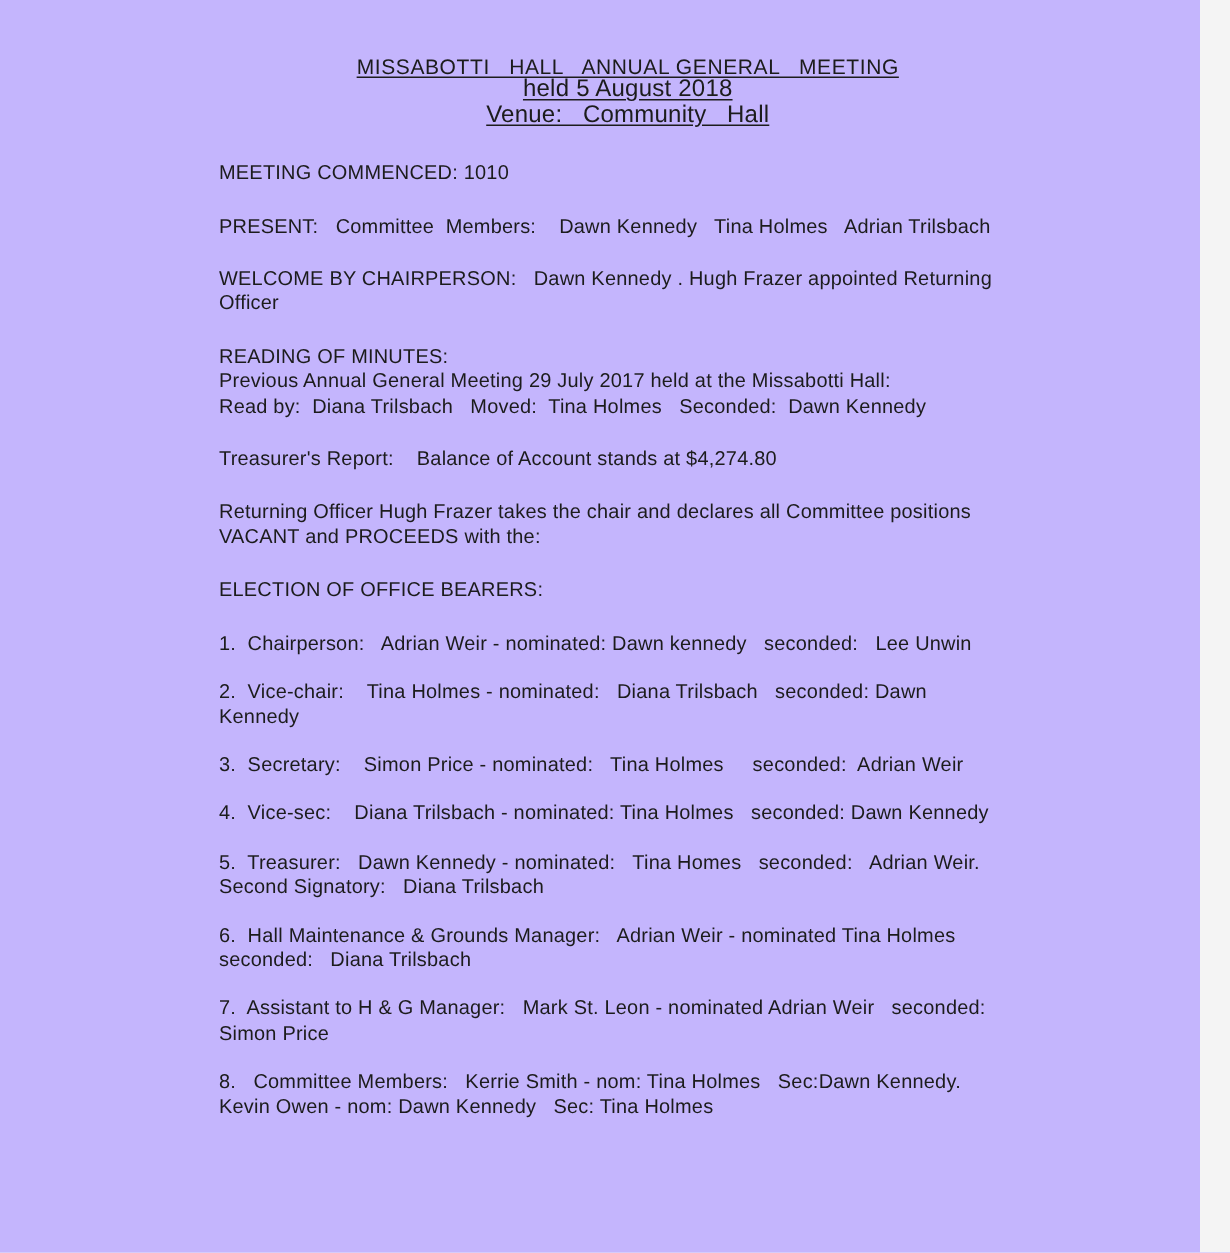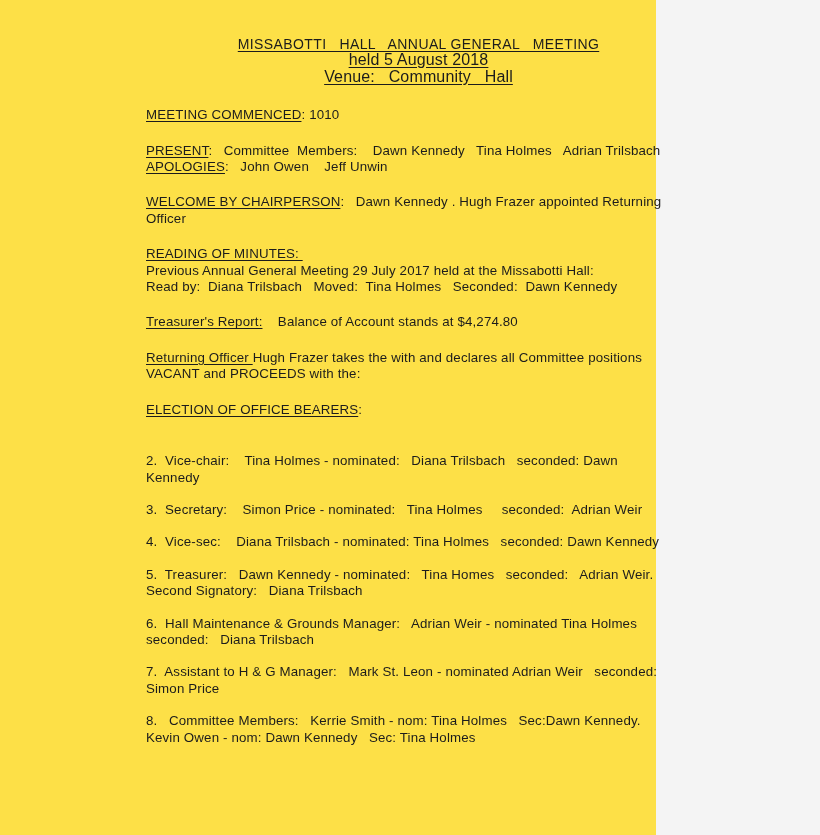--- a/index.html
+++ b/index.html
@@ -9,23 +9,23 @@
   body {
     width: 820px;
     height: 835px;
     background: #f4f4f4;
     font-family: "Liberation Sans", sans-serif;
     color: #1c1c1c;
     overflow: hidden;
   }
   .page {
     position: relative;
-    width: 656px;
+    width: 800px;
     height: 835px;
-    background: #fde047;
+    background: #c4b5fd;
     box-sizing: border-box;
   }
   .doc-body {
     position: absolute;
     left: 146px;
     top: 36px;
     width: 545px;
     font-size: 13.3px;
     line-height: 16.4px;
     letter-spacing: 0.15px;
@@ -54,21 +54,20 @@
 
   
   .para {
     white-space: pre-wrap;
     margin: 0;
   }
   .gap-lg { height: 19px; }
   .gap-md { height: 16px; }
 
   .u {
-    text-decoration: underline;
     text-underline-offset: 2px;
   }
   .indent { padding-left: 36px; }
   .rest { white-space: pre; }
 
   
   .item { margin: 0; white-space: pre-wrap; }
 </style>
 </head>
 <body>
@@ -81,49 +80,49 @@
       <span class="title-line title-sub">held 5 August 2018</span>
       <span class="title-line title-sub">Venue:   Community   Hall</span>
     </div>
 
     <p class="para"><span class="u">MEETING COMMENCED</span><span class="rest">: 1010</span></p>
 
     <div class="gap-lg"></div>
 
     <p class="para"><span class="u">PRESENT</span><span class="rest">:   Committee  Members:    Dawn Kennedy   Tina Holmes   Adrian Trilsbach</span></p>
 
-    <p class="para"><span class="u">APOLOGIES</span><span class="rest">:   John Owen    Jeff Unwin</span></p>
 
 
     <div class="gap-lg"></div>
 
     <p class="para"><span class="u">WELCOME BY CHAIRPERSON</span><span class="rest">:   Dawn Kennedy . Hugh Frazer appointed Returning</span></p>
     <p class="para">Officer</p>
 
     <div class="gap-lg"></div>
 
     <p class="para"><span class="u">READING OF MINUTES: </span></p>
     <p class="para">Previous Annual General Meeting 29 July 2017 held at the Missabotti Hall:</p>
     <p class="para">Read by:  Diana Trilsbach   Moved:  Tina Holmes   Seconded:  Dawn Kennedy</p>
 
     <div class="gap-lg"></div>
 
     <p class="para"><span class="u">Treasurer's Report:</span><span class="rest">    Balance of Account stands at $4,274.80</span></p>
 
     <div class="gap-lg"></div>
 
-    <p class="para"><span class="u">Returning Officer </span><span class="rest">Hugh Frazer takes the with and declares all Committee positions</span></p>
+    <p class="para"><span class="u">Returning Officer </span><span class="rest">Hugh Frazer takes the chair and declares all Committee positions</span></p>
     <p class="para">VACANT and PROCEEDS with the:</p>
 
     <div class="gap-lg"></div>
 
     <p class="para"><span class="u">ELECTION OF OFFICE BEARERS</span><span class="rest">:</span></p>
 
     <div class="gap-lg"></div>
 
+    <p class="item"><span>1.</span><span>  Chairperson:   Adrian Weir - nominated: Dawn kennedy   seconded:   Lee Unwin</span></p>
     <div class="gap-md"></div>
     <p class="item"><span>2.</span><span>  Vice-chair:    Tina Holmes - nominated:   Diana Trilsbach   seconded: Dawn
 Kennedy</span></p>
     <div class="gap-md"></div>
     <p class="item"><span>3.</span><span>  Secretary:    Simon Price - nominated:   Tina Holmes     seconded:  Adrian Weir</span></p>
     <div class="gap-md"></div>
     <p class="item"><span>4.</span><span>  Vice-sec:    Diana Trilsbach - nominated: Tina Holmes   seconded: Dawn Kennedy</span></p>
     <div class="gap-md"></div>
     <p class="item"><span>5.</span><span>  Treasurer:   Dawn Kennedy - nominated:   Tina Homes   seconded:   Adrian Weir.
 Second Signatory:   Diana Trilsbach</span></p>

